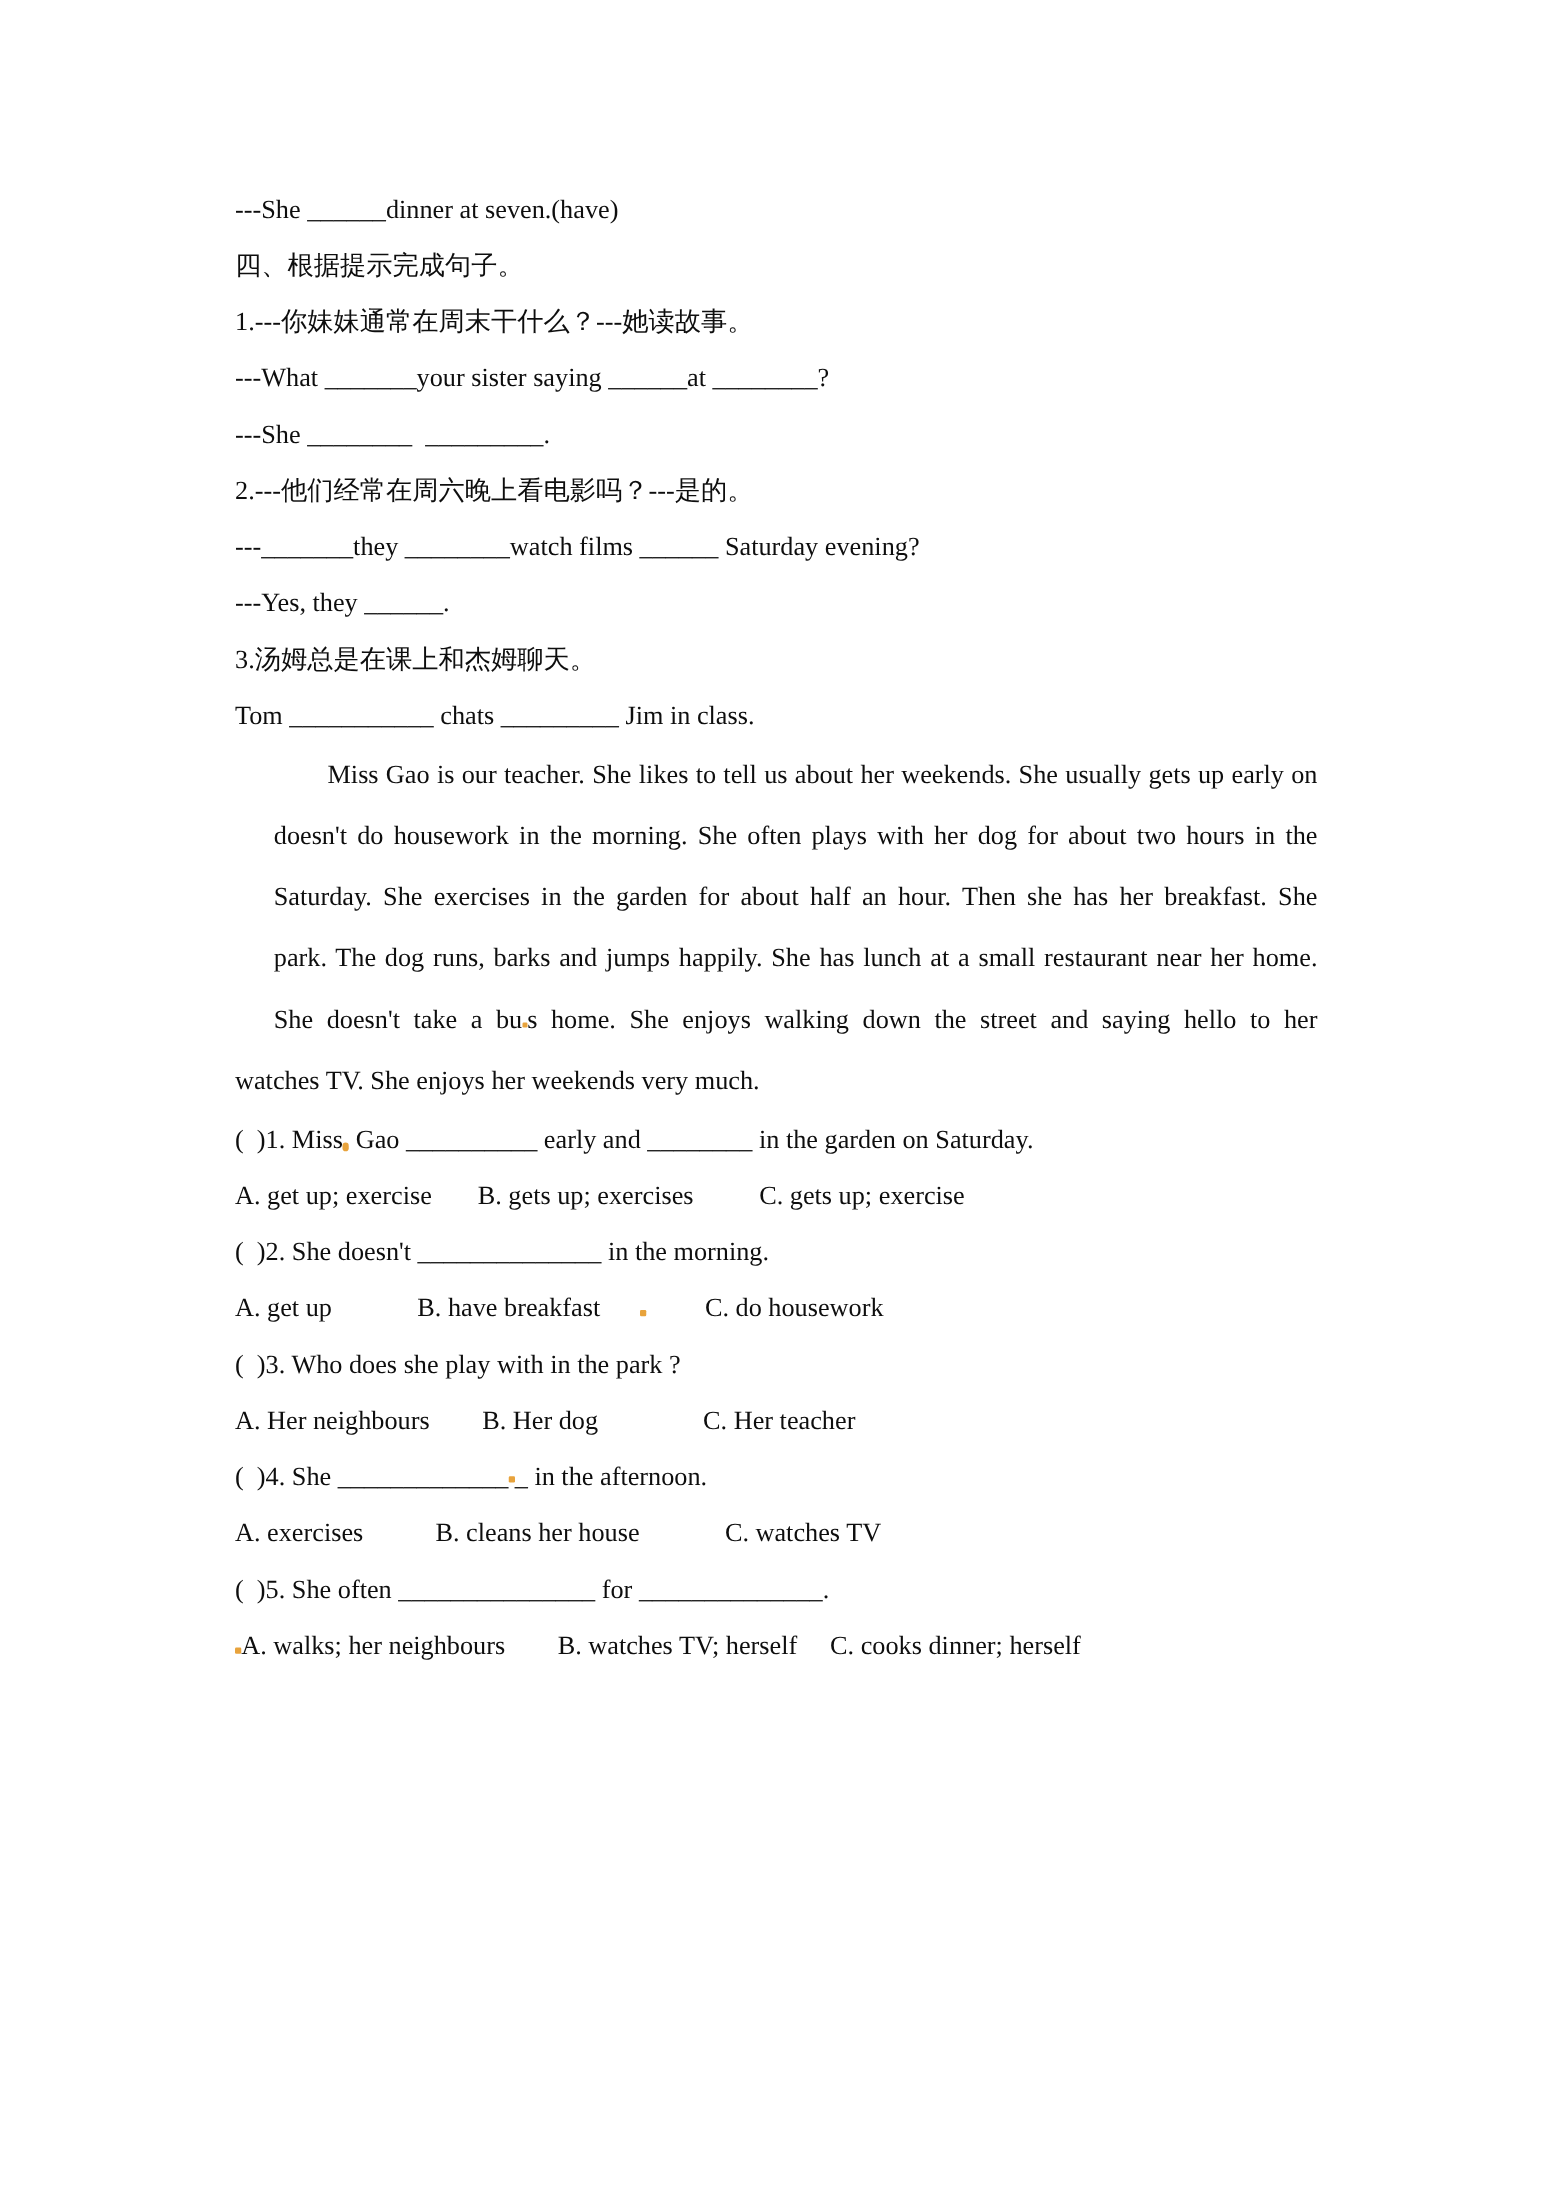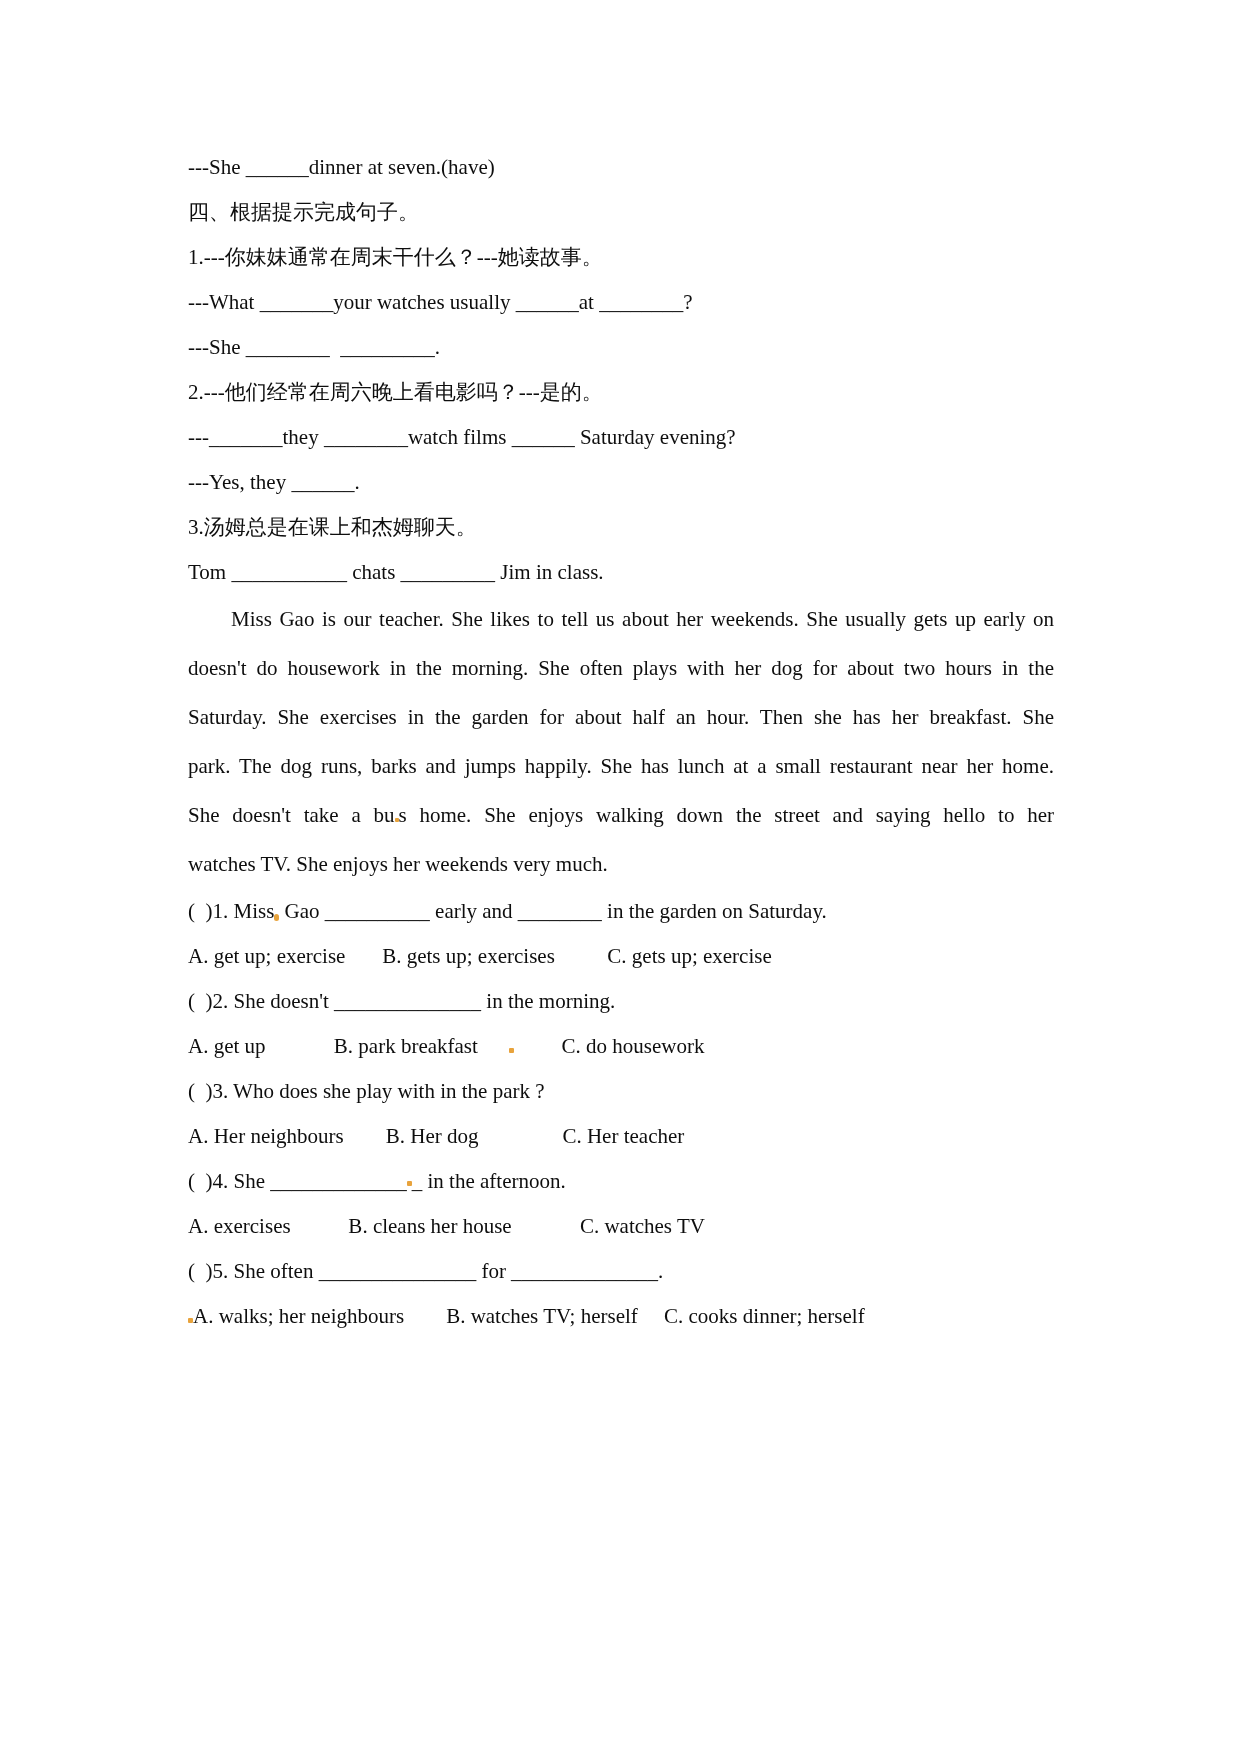--- a/index.html
+++ b/index.html
@@ -31,20 +31,21 @@
     white-space: pre;
   }
 
   
   .p-line {
     line-height: 49px;
     height: 49px;
     white-space: nowrap;
     text-align: justify;
     text-align-last: justify;
+    margin-left: 31px;
     -moz-text-align-last: justify;
   }
   .p-first { text-indent: 43px; }
 
   .lh49 { line-height: 49px; height: 49px; }
 
   
   .dot {
     display: inline-block;
     width: 5px;
@@ -60,21 +61,21 @@
 </head>
 <body>
 
 <div class="page">
   <div class="content">
 
     <div class="line">---She ______dinner at seven.(have)</div>
 
     <div class="line">四、根据提示完成句子。</div>
     <div class="line">1.---你妹妹通常在周末干什么？---她读故事。</div>
-    <div class="line">---What _______your watches usually ______at ________?</div>
+    <div class="line">---What _______your sister saying ______at ________?</div>
     <div class="line">---She ________  _________.</div>
     <div class="line">2.---他们经常在周六晚上看电影吗？---是的。</div>
     <div class="line">---_______they ________watch films ______ Saturday evening?</div>
     <div class="line">---Yes, they ______.</div>
     <div class="line">3.汤姆总是在课上和杰姆聊天。</div>
     <div class="line">Tom ___________ chats _________ Jim in class.</div>
 
 
     <div class="passage">
       <div class="p-line p-first">Miss Gao is our teacher. She likes to tell us about her weekends. She usually gets up early on</div>
@@ -82,21 +83,21 @@
       <div class="p-line">Saturday. She exercises in the garden for about half an hour. Then she has her breakfast. She</div>
       <div class="p-line">park. The dog runs, barks and jumps happily. She has lunch at a small restaurant near her home.</div>
       <div class="p-line"><span>She doesn't take a bu</span><span class="dot tiny"></span><span>s home. She enjoys walking down the street and saying hello to her</span></div>
       <div class="line lh49">watches TV. She enjoys her weekends very much.</div>
     </div>
 
     <div class="line"><span>(  )1. Miss</span><span class="dot comma"></span><span> Gao __________ early and ________ in the garden on Saturday.</span></div>
     <div class="line">A. get up; exercise       B. gets up; exercises          C. gets up; exercise</div>
 
     <div class="line">(  )2. She doesn't ______________ in the morning.</div>
-    <div class="line"><span>A. get up             B. park breakfast      </span><span class="dot"></span><span>         C. do housework</span></div>
+    <div class="line"><span>A. get up             B. have breakfast      </span><span class="dot"></span><span>         C. do housework</span></div>
 
     <div class="line">(  )3. Who does she play with in the park ?</div>
     <div class="line">A. Her neighbours        B. Her dog                C. Her teacher</div>
 
     <div class="line"><span>(  )4. She _____________</span><span class="dot raised"></span><span>_ in the afternoon.</span></div>
     <div class="line">A. exercises           B. cleans her house             C. watches TV</div>
 
     <div class="line">(  )5. She often _______________ for ______________.</div>
     <div class="line"><span class="dot"></span><span>A. walks; her neighbours        B. watches TV; herself     C. cooks dinner; herself</span></div>
 

